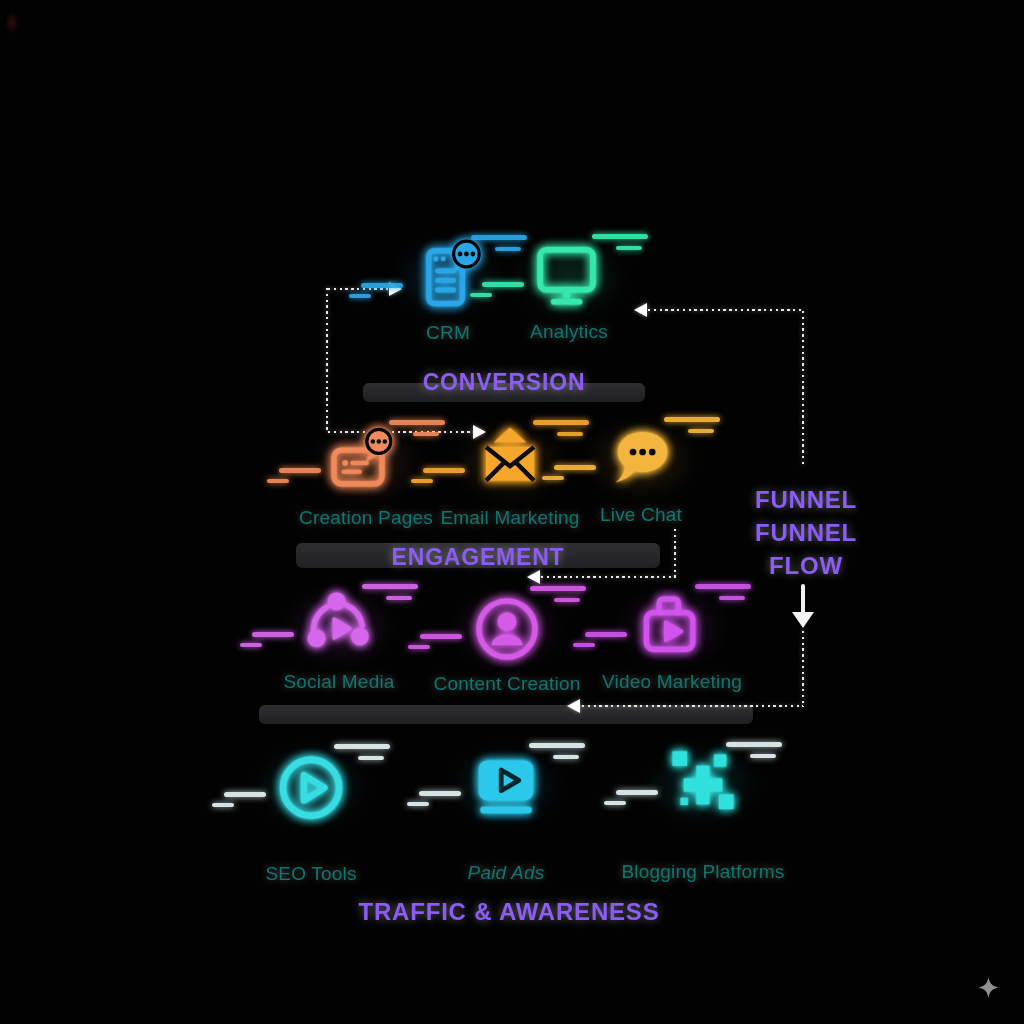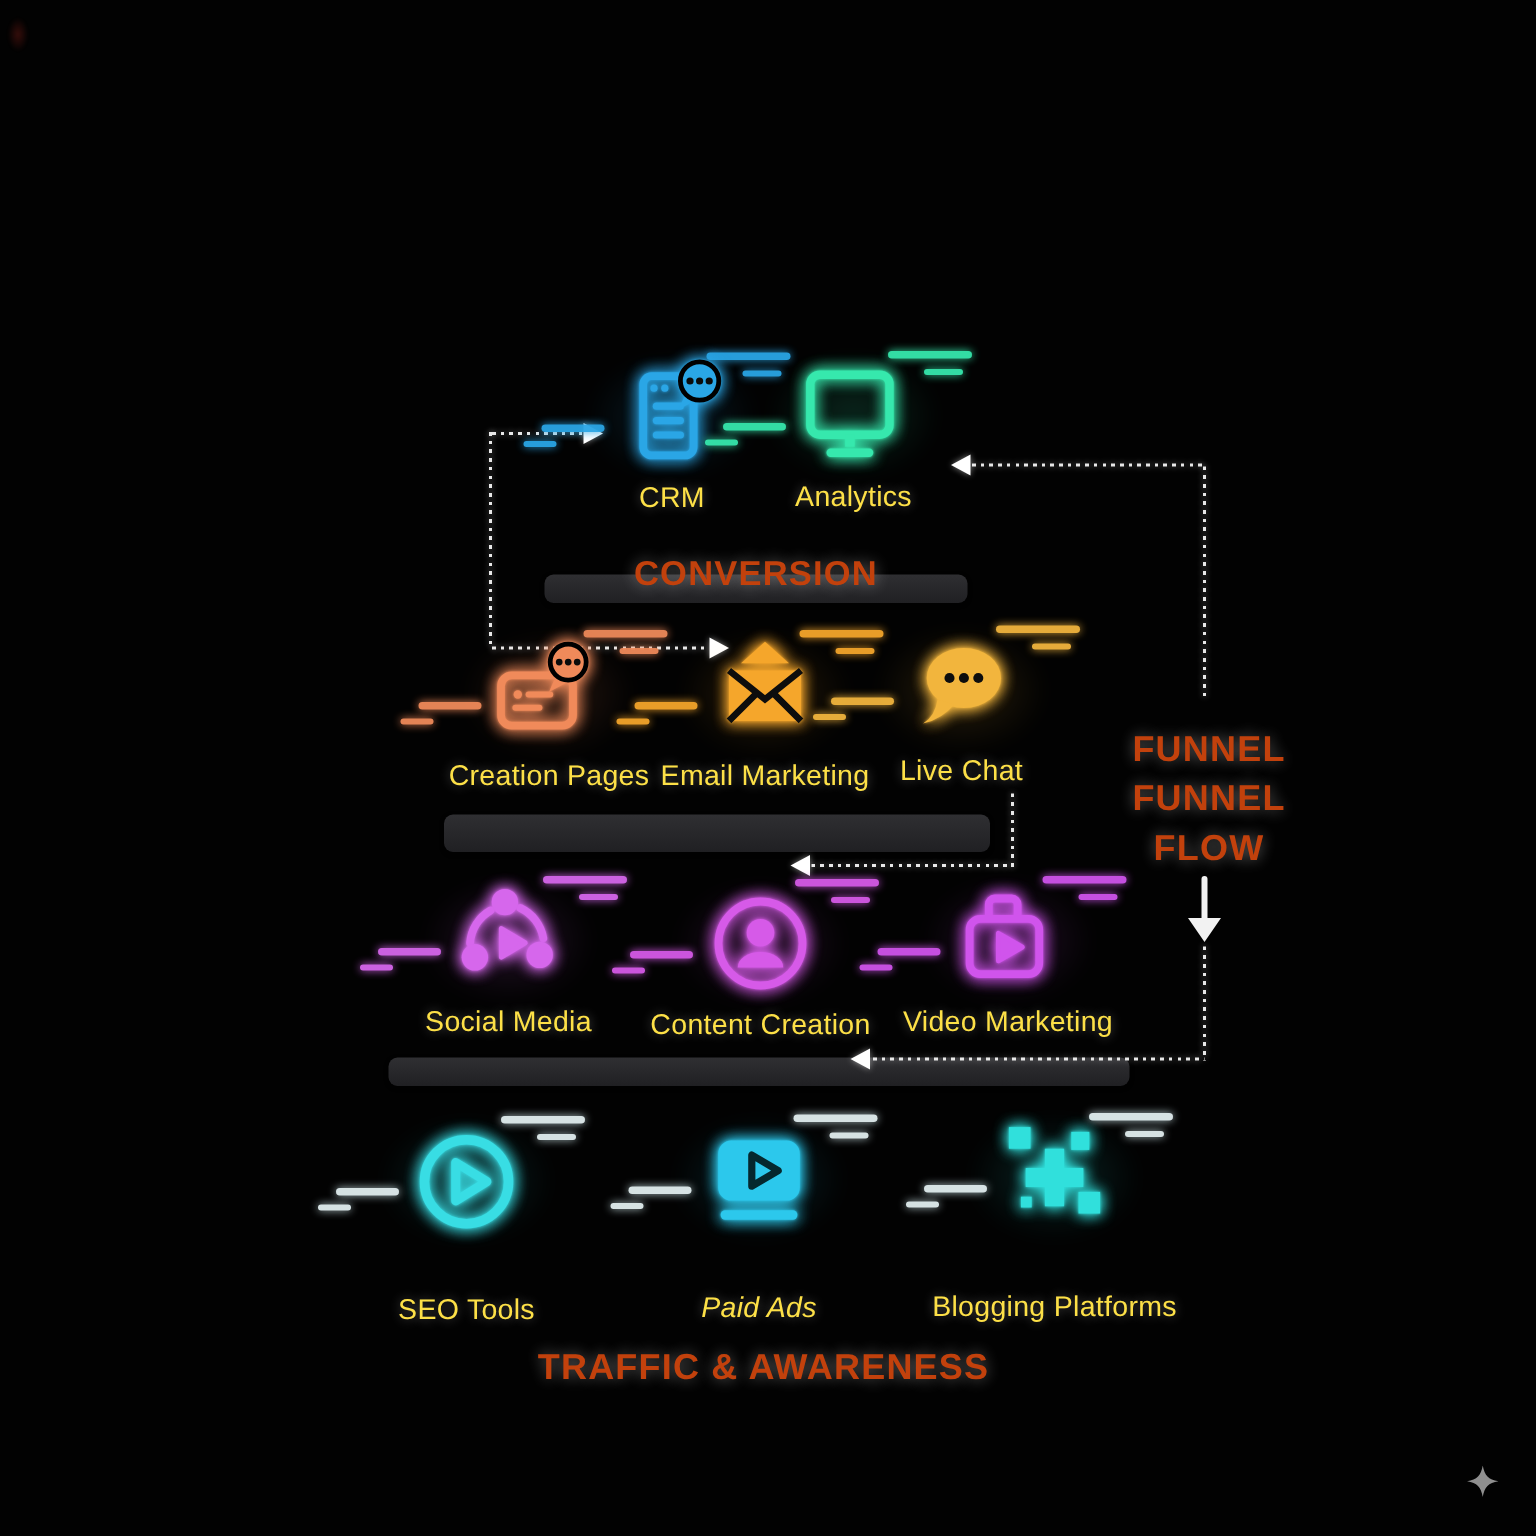--- a/index.html
+++ b/index.html
@@ -7,34 +7,34 @@
          font-family:"Liberation Sans",sans-serif;color:#f2f2f2;}
   
   .node{position:absolute;width:190px;height:132px;}
   .node::before{content:'';position:absolute;left:50%;top:48px;transform:translate(-50%,-50%);
         width:160px;height:115px;border-radius:50%;
         background:radial-gradient(closest-side,currentColor,transparent 72%);
         opacity:.16;filter:blur(7px);}
   .node svg.icon{position:absolute;left:55px;top:8px;width:80px;height:80px;
         filter:drop-shadow(0 0 5px currentColor) drop-shadow(0 0 1px currentColor);}
   .node .label{position:absolute;top:92px;left:0;width:100%;text-align:center;
-        font-size:19px;color:#fde047;letter-spacing:.2px;
+        font-size:19px;color:#0f766e;letter-spacing:.2px;
         text-shadow:0 0 8px rgba(255,255,255,.35);white-space:nowrap;}
   .node.row4 .label{top:100px;margin-top:24px;}
   .sl{position:absolute;border-radius:3px;background:currentColor;
         box-shadow:0 0 6px currentColor;opacity:.95;}
   .sl.s1{left:118px;top:5px;width:56px;height:5px;}
   .sl.s2{left:142px;top:17px;width:26px;height:4px;}
   .sl.s3{left:8px;top:53px;width:42px;height:5px;}
   .sl.s4{left:-4px;top:64px;width:22px;height:4px;}
   .node.pale .sl{background:#e2eef0;box-shadow:0 0 6px rgba(215,240,245,.85);}
   
   .bar{position:absolute;background:linear-gradient(#2f2f32,#202023);border-radius:6px;
        box-shadow:0 1px 3px rgba(0,0,0,.6);}
-  .stage-label{position:absolute;font-weight:bold;color:#c2410c;text-align:center;
+  .stage-label{position:absolute;font-weight:bold;color:#8b5cf6;text-align:center;
        letter-spacing:.8px;text-shadow:0 0 10px rgba(255,255,255,.4);white-space:nowrap;}
   
   .doth{position:absolute;height:2.4px;
        background:repeating-linear-gradient(90deg,#e8e8e8 0 2.4px,transparent 2.4px 5.8px);
        filter:drop-shadow(0 0 2px rgba(255,255,255,.55));}
   .dotv{position:absolute;width:2.4px;
        background:repeating-linear-gradient(180deg,#e8e8e8 0 2.4px,transparent 2.4px 5.8px);
        filter:drop-shadow(0 0 2px rgba(255,255,255,.55));}
   .ah{position:absolute;width:0;height:0;border-top:7px solid transparent;
        border-bottom:7px solid transparent;filter:drop-shadow(0 0 2px rgba(255,255,255,.5));}
@@ -56,20 +56,21 @@
 
   <div class="smudge"></div>
   <svg class="sparkle" viewBox="0 0 20 20">
     <path d="M10 0 C11.2 6.5 13.5 8.8 20 10 C13.5 11.2 11.2 13.5 10 20 C8.8 13.5 6.5 11.2 0 10 C6.5 8.8 8.8 6.5 10 0 Z" fill="#8f8f8f"></path>
   </svg>
 
   <div class="bar" style="left:363px;top:383px;width:282px;height:19px;"></div>
   <div class="stage-label" style="left:363px;top:369px;width:282px;font-size:23px;">CONVERSION</div>
 
   <div class="bar" style="left:296px;top:543px;width:364px;height:25px;"></div>
+  <div class="stage-label" style="left:296px;top:544px;width:364px;font-size:23px;">ENGAGEMENT</div>
 
   <div class="bar" style="left:259px;top:705px;width:494px;height:19px;"></div>
   <div class="stage-label" style="left:262px;top:898px;width:494px;font-size:24px;">TRAFFIC &amp; AWARENESS</div>
 
   <div class="stage-label" style="left:726px;top:483px;width:160px;font-size:24px;line-height:33px;">
     <div>FUNNEL</div>
     <div>FUNNEL</div>
     <div>FLOW</div>
   </div>
   <div class="flow-shaft" style="left:801px;top:584px;height:30px;"></div>

